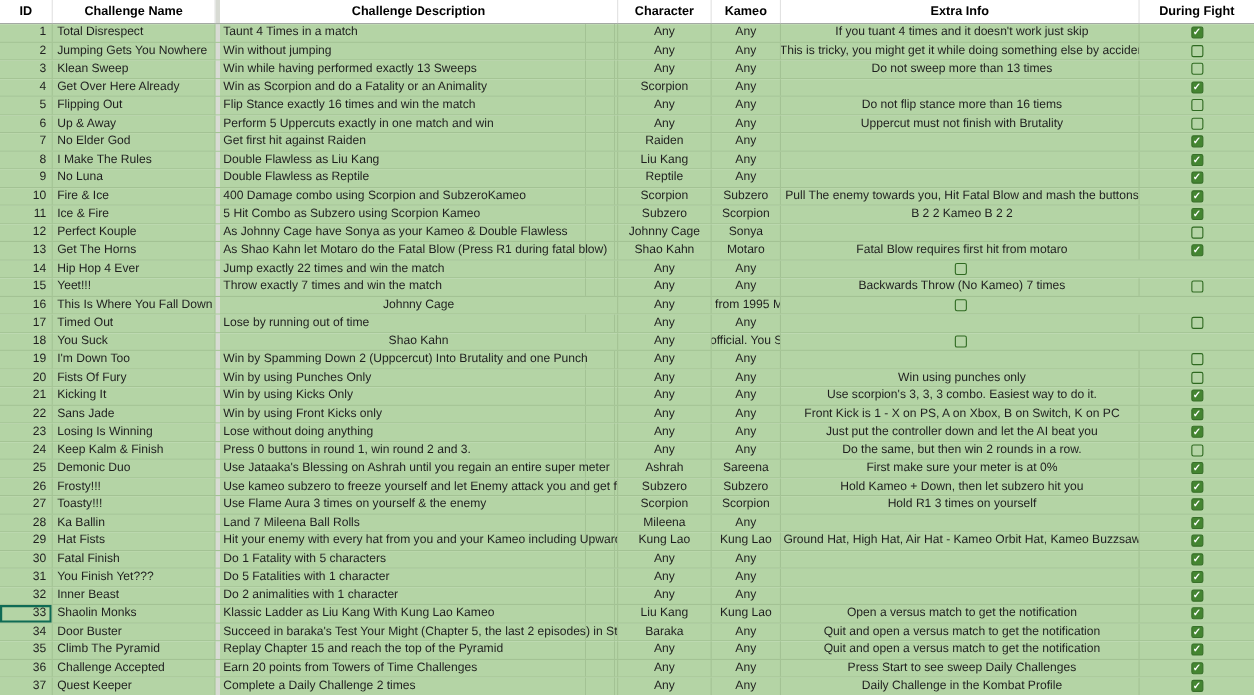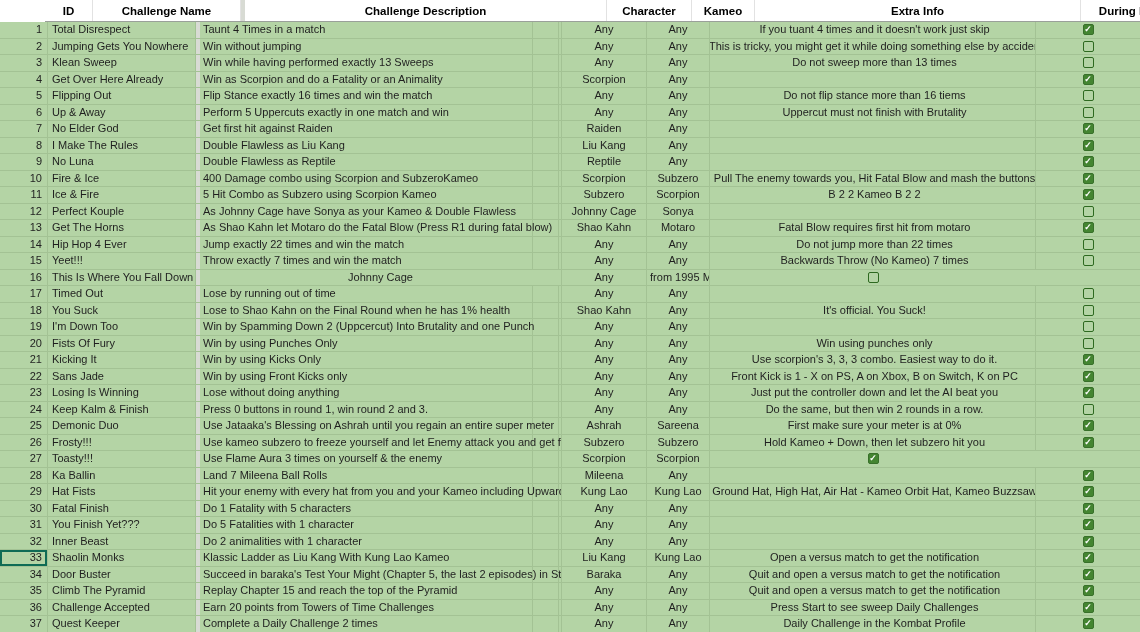--- a/index.html
+++ b/index.html
@@ -17,21 +17,20 @@
     width: 1140px; height: 632px; overflow: hidden; background: #fff;
     font-family: "Liberation Sans", sans-serif; position: relative;
   }
   .grid-row {
     display: grid;
     grid-template-columns: 48px 148px 4px 362px 85px 63px 326px 104px;
   }
   .hdr {
     height: 22px; background: #ffffff;
     border-bottom: 1px solid var(--header-border);
-    margin-left: 45px;
   }
   .hcell {
     font-weight: bold; font-size: 11.5px; color: #000;
     display: flex; align-items: center; justify-content: center;
     border-right: 1px solid #e2e2e2; white-space: nowrap; overflow: hidden;
   }
   .hcell.h-desc { }
   .hcell.h-divider { background: var(--divider-gray); border-right: none; }
   .hcell.h-during { border-right: none; }
   .row {
@@ -404,23 +403,20 @@
     <div class="cell c-div"></div>
     <div class="cell c-desc">
       <span>Jump exactly 22 times and win the match</span>
     </div>
     <div class="cell c-char">
       <span>Any</span>
     </div>
     <div class="cell c-kameo">
       <span>Any</span>
     </div>
-    <div class="cell c-extra">
-      <span>Do not jump more than 22 times</span>
-    </div>
     <div class="cell c-during">
       <div class="checkbox"></div>
     </div>
   </div>
       <div class="grid-row row">
     <div class="cell c-id">
       <span>15</span>
     </div>
     <div class="cell c-name">
       <span>Yeet!!!</span>
@@ -488,23 +484,20 @@
     </div>
   </div>
       <div class="grid-row row">
     <div class="cell c-id">
       <span>18</span>
     </div>
     <div class="cell c-name">
       <span>You Suck</span>
     </div>
     <div class="cell c-div"></div>
-    <div class="cell c-desc">
-      <span>Lose to Shao Kahn on the Final Round when he has 1% health</span>
-    </div>
     <div class="cell c-char">
       <span>Shao Kahn</span>
     </div>
     <div class="cell c-kameo">
       <span>Any</span>
     </div>
     <div class="cell c-extra">
       <span>It's official. You Suck!</span>
     </div>
     <div class="cell c-during">
@@ -712,20 +705,23 @@
     </div>
     <div class="cell c-div"></div>
     <div class="cell c-desc">
       <span>Use Flame Aura 3 times on yourself &amp; the enemy</span>
     </div>
     <div class="cell c-char">
       <span>Scorpion</span>
     </div>
     <div class="cell c-kameo">
       <span>Scorpion</span>
+    </div>
+    <div class="cell c-extra">
+      <span>Hold R1 3 times on yourself</span>
     </div>
     <div class="cell c-during">
       <div class="checkbox checked"></div>
     </div>
   </div>
       <div class="grid-row row">
     <div class="cell c-id">
       <span>28</span>
     </div>
     <div class="cell c-name">

